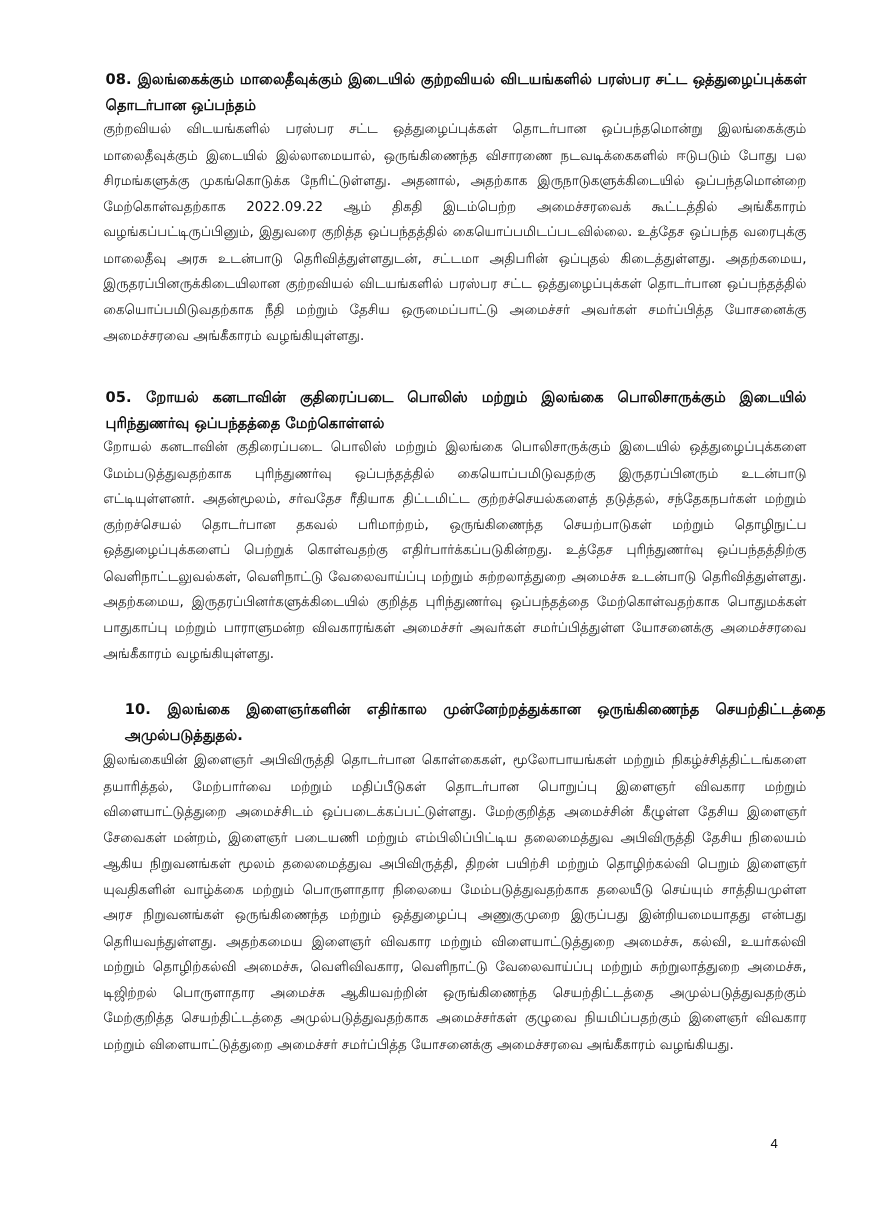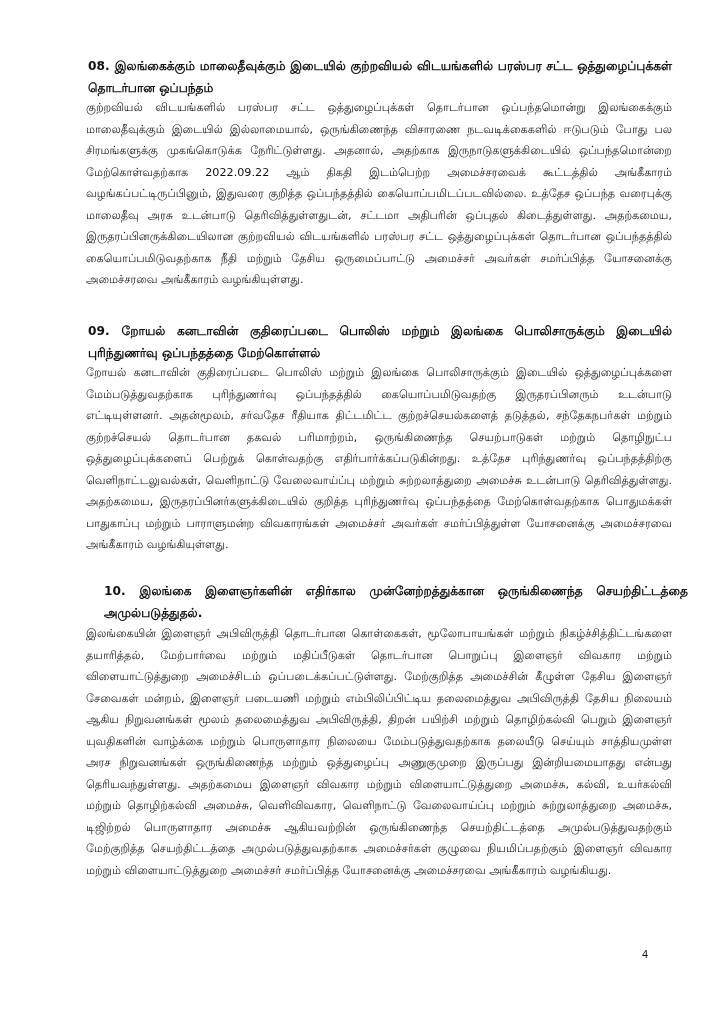--- a/index.html
+++ b/index.html
@@ -32,21 +32,21 @@
 
 <div class="page">
 
   <div class="heading" style="top:55px;">
     <span class="num">08.</span>
     <span class="htext">இலங்கைக்கும் மாலைதீவுக்கும் இடையில் குற்றவியல் விடயங்களில் பரஸ்பர சட்ட ஒத்துழைப்புக்கள் தொடர்பான ஒப்பந்தம்</span>
   </div>
   <div class="para" style="top:97px;">குற்றவியல் விடயங்களில் பரஸ்பர சட்ட ஒத்துழைப்புக்கள் தொடர்பான ஒப்பந்தமொன்று இலங்கைக்கும் மாலைதீவுக்கும் இடையில் இல்லாமையால், ஒருங்கிணைந்த விசாரணை நடவடிக்கைகளில் ஈடுபடும் போது பல சிரமங்களுக்கு முகங்கொடுக்க நேரிட்டுள்ளது. அதனால், அதற்காக இருநாடுகளுக்கிடையில் ஒப்பந்தமொன்றை மேற்கொள்வதற்காக 2022.09.22 ஆம் திகதி இடம்பெற்ற அமைச்சரவைக் கூட்டத்தில் அங்கீகாரம் வழங்கப்பட்டிருப்பினும், இதுவரை குறித்த ஒப்பந்தத்தில் கையொப்பமிடப்படவில்லை. உத்தேச ஒப்பந்த வரைபுக்கு மாலைதீவு அரசு உடன்பாடு தெரிவித்துள்ளதுடன், சட்டமா அதிபரின் ஒப்புதல் கிடைத்துள்ளது. அதற்கமைய, இருதரப்பினருக்கிடையிலான குற்றவியல் விடயங்களில் பரஸ்பர சட்ட ஒத்துழைப்புக்கள் தொடர்பான ஒப்பந்தத்தில் கையொப்பமிடுவதற்காக நீதி மற்றும் தேசிய ஒருமைப்பாட்டு அமைச்சர் அவர்கள் சமர்ப்பித்த யோசனைக்கு அமைச்சரவை அங்கீகாரம் வழங்கியுள்ளது.</div>
 
   <div class="heading" style="top:320px;">
-    <span class="num">09.</span>
+    <span class="num">05.</span>
     <span class="htext">றோயல் கனடாவின் குதிரைப்படை பொலிஸ் மற்றும் இலங்கை பொலிசாருக்கும் இடையில் புரிந்துணர்வு ஒப்பந்தத்தை மேற்கொள்ளல்</span>
   </div>
   <div class="para" style="top:362px;">றோயல் கனடாவின் குதிரைப்படை பொலிஸ் மற்றும் இலங்கை பொலிசாருக்கும் இடையில் ஒத்துழைப்புக்களை மேம்படுத்துவதற்காக புரிந்துணர்வு ஒப்பந்தத்தில் கையொப்பமிடுவதற்கு இருதரப்பினரும் உடன்பாடு எட்டியுள்ளனர். அதன்மூலம், சர்வதேச ரீதியாக திட்டமிட்ட குற்றச்செயல்களைத் தடுத்தல், சந்தேகநபர்கள் மற்றும் குற்றச்செயல் தொடர்பான தகவல் பரிமாற்றம், ஒருங்கிணைந்த செயற்பாடுகள் மற்றும் தொழிநுட்ப ஒத்துழைப்புக்களைப் பெற்றுக் கொள்வதற்கு எதிர்பார்க்கப்படுகின்றது. உத்தேச புரிந்துணர்வு ஒப்பந்தத்திற்கு வெளிநாட்டலுவல்கள், வெளிநாட்டு வேலைவாய்ப்பு மற்றும் சுற்றலாத்துறை அமைச்சு உடன்பாடு தெரிவித்துள்ளது. அதற்கமைய, இருதரப்பினர்களுக்கிடையில் குறித்த புரிந்துணர்வு ஒப்பந்தத்தை மேற்கொள்வதற்காக பொதுமக்கள் பாதுகாப்பு மற்றும் பாராளுமன்ற விவகாரங்கள் அமைச்சர் அவர்கள் சமர்ப்பித்துள்ள யோசனைக்கு அமைச்சரவை அங்கீகாரம் வழங்கியுள்ளது.</div>
 
   <div class="heading" style="top:580px;margin-left:16px;">
     <span class="num">10.</span>
     <span class="htext">இலங்கை இளைஞர்களின் எதிர்கால முன்னேற்றத்துக்கான ஒருங்கிணைந்த செயற்திட்டத்தை அமுல்படுத்துதல்.</span>
   </div>
   <div class="para" style="top:623px;">இலங்கையின் இளைஞர் அபிவிருத்தி தொடர்பான கொள்கைகள், மூலோபாயங்கள் மற்றும் நிகழ்ச்சித்திட்டங்களை தயாரித்தல், மேற்பார்வை மற்றும் மதிப்பீடுகள் தொடர்பான பொறுப்பு இளைஞர் விவகார மற்றும் விளையாட்டுத்துறை அமைச்சிடம் ஒப்படைக்கப்பட்டுள்ளது. மேற்குறித்த அமைச்சின் கீழுள்ள தேசிய இளைஞர் சேவைகள் மன்றம், இளைஞர் படையணி மற்றும் எம்பிலிப்பிட்டிய தலைமைத்துவ அபிவிருத்தி தேசிய நிலையம் ஆகிய நிறுவனங்கள் மூலம் தலைமைத்துவ அபிவிருத்தி, திறன் பயிற்சி மற்றும் தொழிற்கல்வி பெறும் இளைஞர் யுவதிகளின் வாழ்க்கை மற்றும் பொருளாதார நிலையை மேம்படுத்துவதற்காக தலையீடு செய்யும் சாத்தியமுள்ள அரச நிறுவனங்கள் ஒருங்கிணைந்த மற்றும் ஒத்துழைப்பு அணுகுமுறை இருப்பது இன்றியமையாதது என்பது தெரியவந்துள்ளது. அதற்கமைய இளைஞர் விவகார மற்றும் விளையாட்டுத்துறை அமைச்சு, கல்வி, உயர்கல்வி மற்றும் தொழிற்கல்வி அமைச்சு, வெளிவிவகார, வெளிநாட்டு வேலைவாய்ப்பு மற்றும் சுற்றுலாத்துறை அமைச்சு, டிஜிற்றல் பொருளாதார அமைச்சு ஆகியவற்றின் ஒருங்கிணைந்த செயற்திட்டத்தை அமுல்படுத்துவதற்கும் மேற்குறித்த செயற்திட்டத்தை அமுல்படுத்துவதற்காக அமைச்சர்கள் குழுவை நியமிப்பதற்கும் இளைஞர் விவகார மற்றும் விளையாட்டுத்துறை அமைச்சர் சமர்ப்பித்த யோசனைக்கு அமைச்சரவை அங்கீகாரம் வழங்கியது.</div>
 

